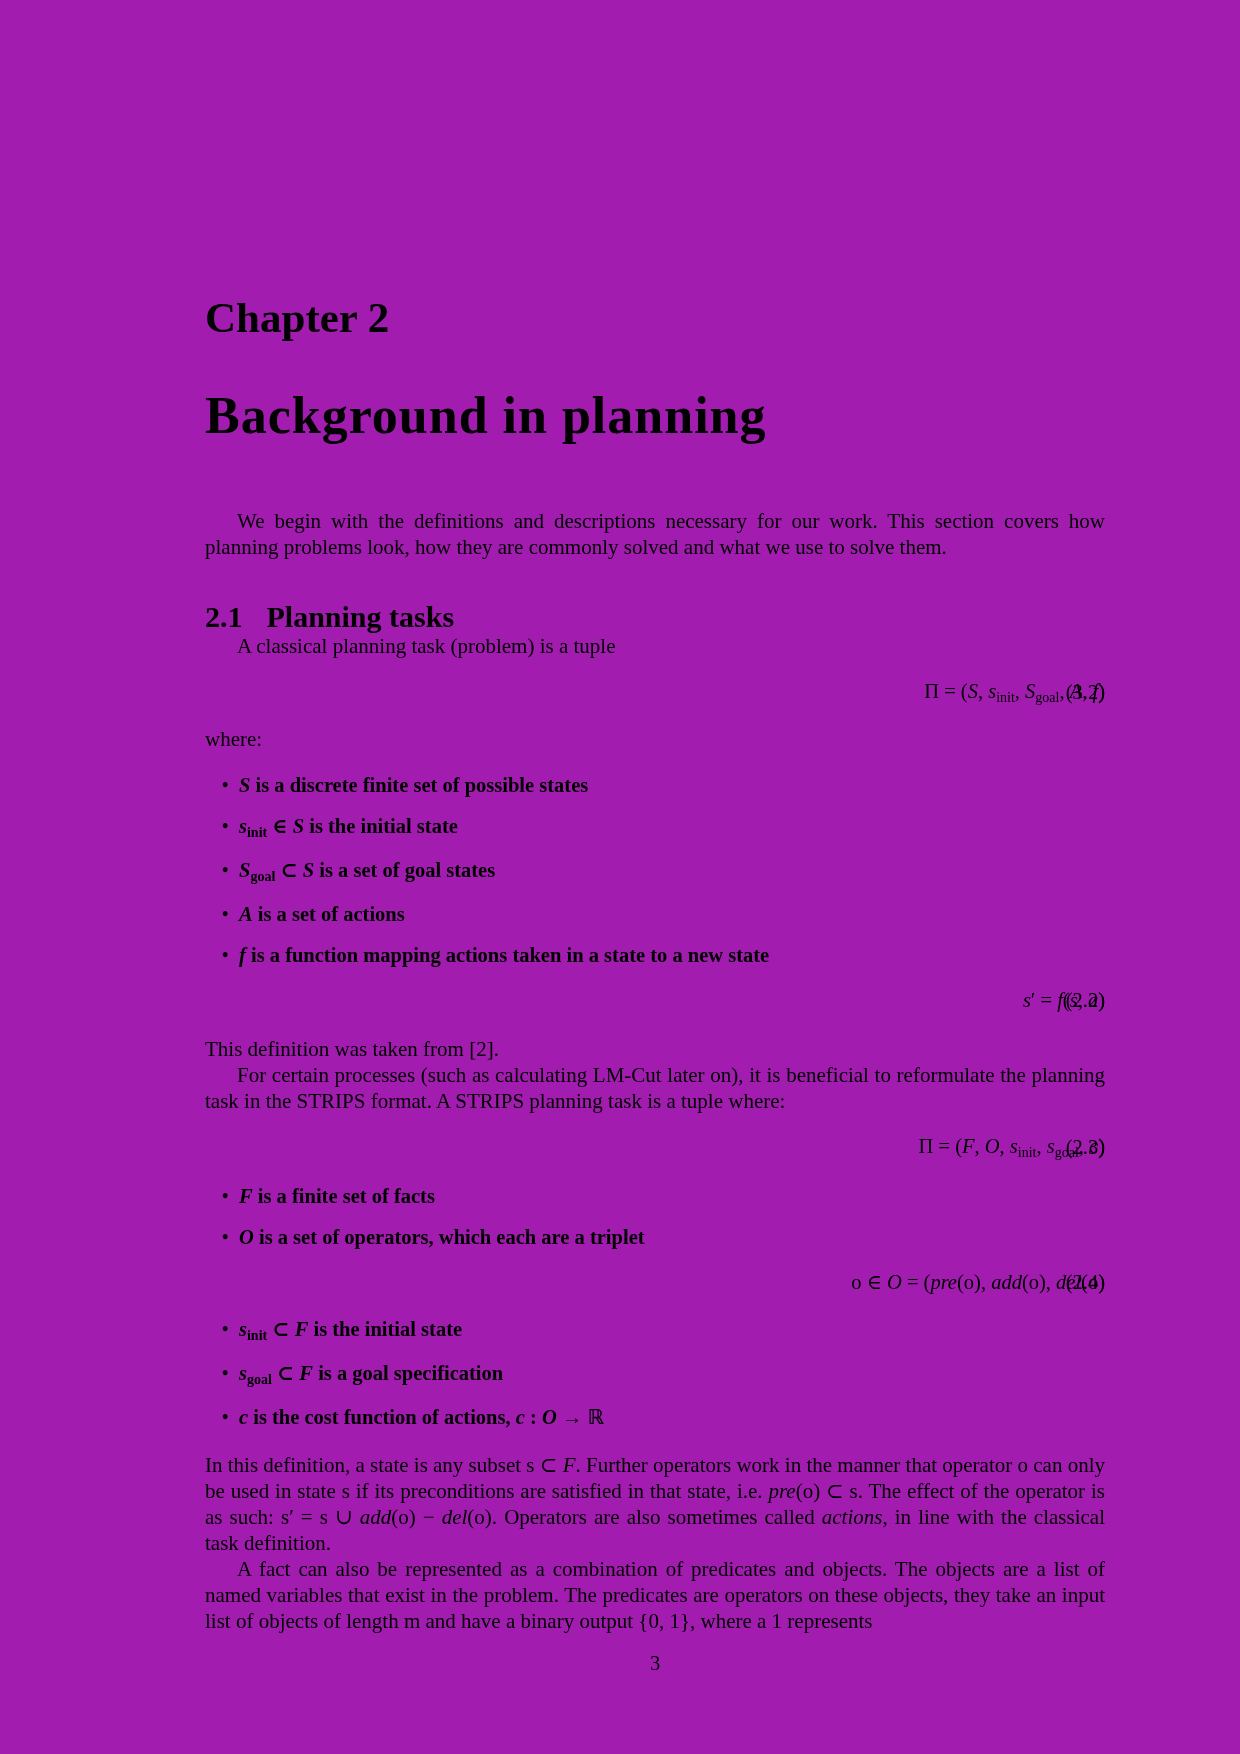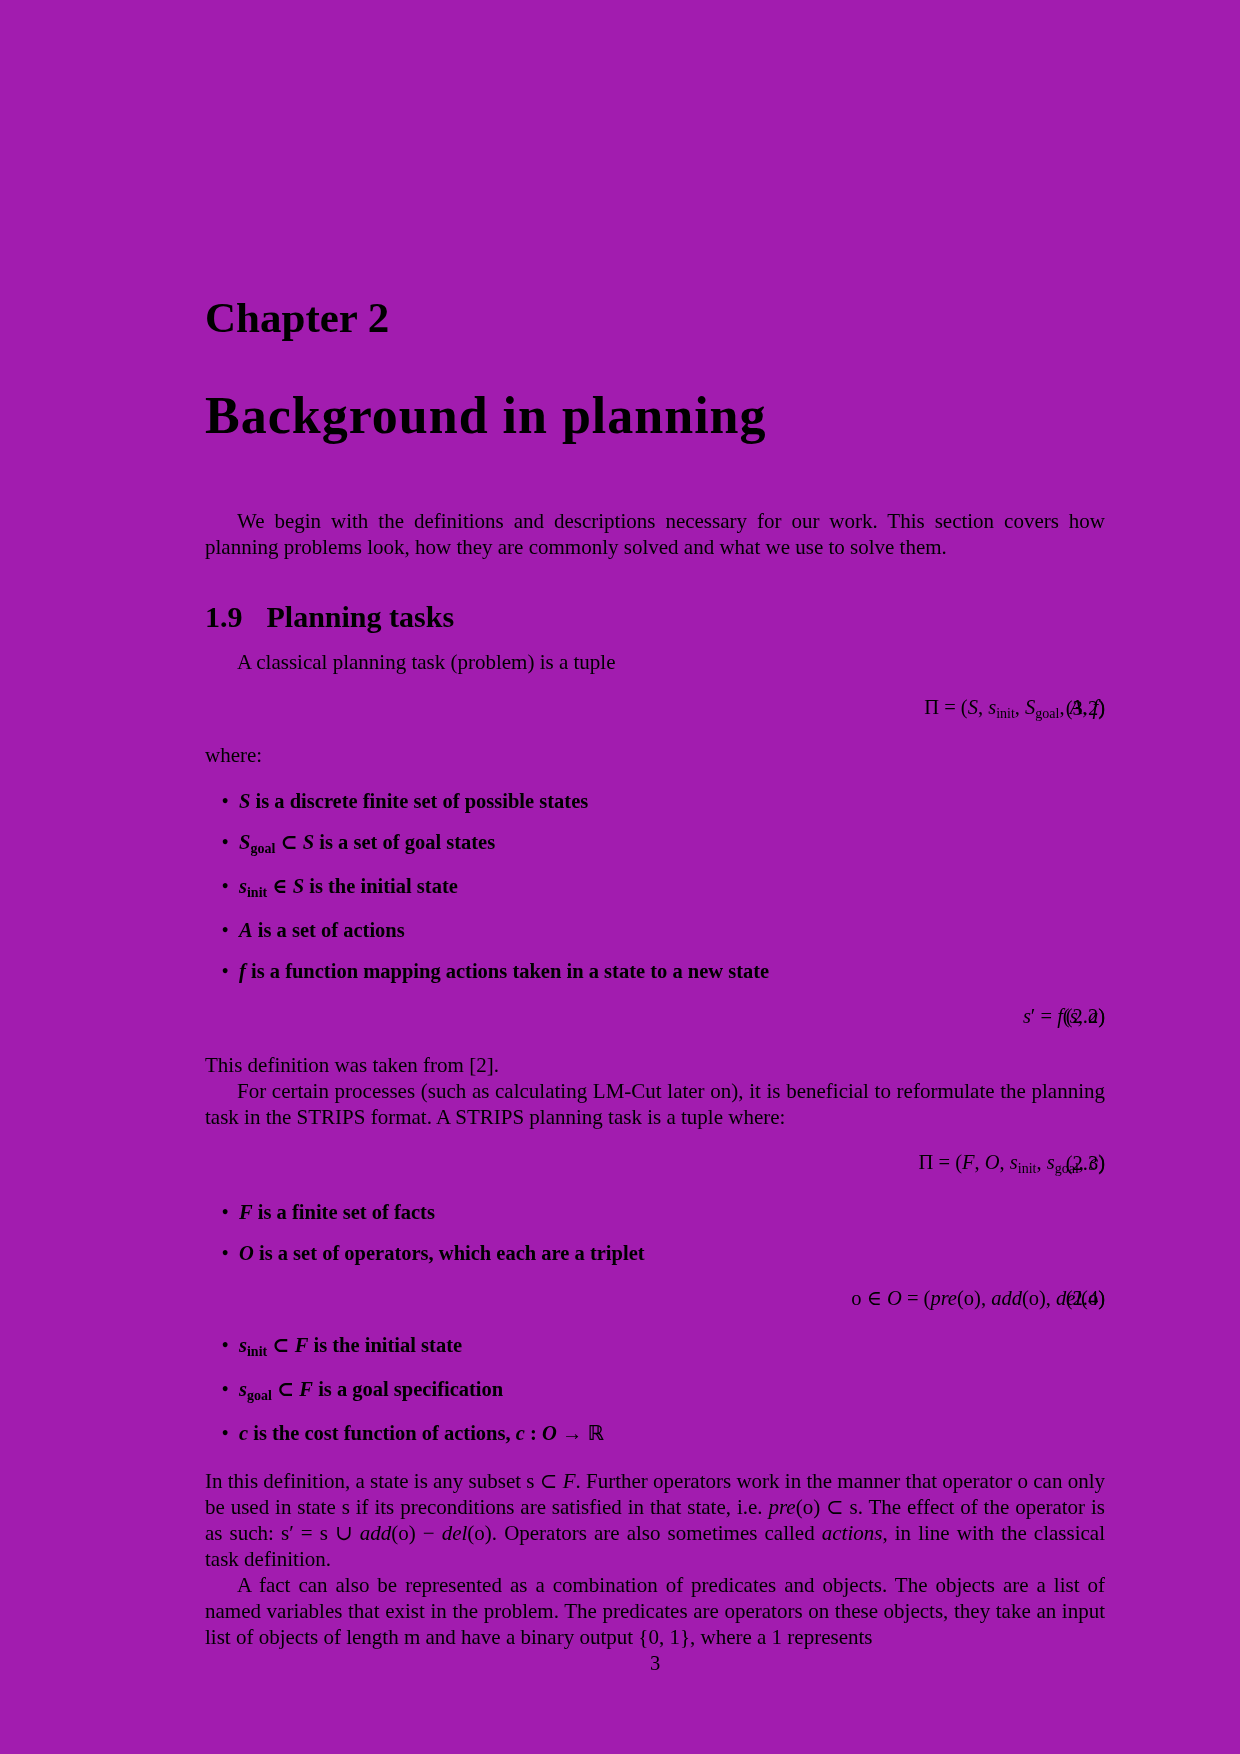--- a/index.html
+++ b/index.html
@@ -27,21 +27,21 @@
   .indent { text-indent:32px; }
 
   .intro { margin-top:64px; }
 
   .section-heading {
     margin:40px 0 0 0;
     font-size:30px; font-weight:bold; line-height:1.1;
   }
   .section-heading .sec-num { margin-right:24px; }
 
-  .lead-in { margin-top:16px; }
+  .lead-in { margin-top:0; }
 
   .equation {
     position:relative;
     margin:18px 0 18px 0;
     text-align:right;
     font-size:20.5px; line-height:28px;
   }
   .eq-number {
     position:absolute; right:0; top:50%;
     transform:translateY(-50%);
@@ -79,36 +79,36 @@
 
 <div class="page">
   <div class="content">
 
     <div class="chapter-label">Chapter 2</div>
     <div class="chapter-title">Background in planning</div>
 
     <p class="indent intro">We begin with the definitions and descriptions necessary for our work. This section covers how planning problems look, how they are commonly solved and what we use to solve them.</p>
 
     <div class="section-heading">
-      <span class="sec-num">1.9</span><span>Planning tasks</span>
+      <span class="sec-num">2.1</span><span>Planning tasks</span>
     </div>
 
     <p class="indent lead-in">A classical planning task (problem) is a tuple</p>
 
     <div class="equation">
       <span class="eq-body"><span>Π = (</span><span class="cal">S</span><span>, </span><span class="it">s</span><span class="sub">init</span><span>, </span><span class="it">S</span><span class="sub">goal</span><span>, </span><span class="it">A</span><span>, </span><span class="it">f</span><span>)</span></span>
       <span class="eq-number">(3.2)</span>
     </div>
 
     <p>where:</p>
 
     <ul class="bullets">
       <li><span class="cal">S</span><span> is a discrete finite set of possible states</span></li>
+      <li><span class="it">s</span><span class="sub">init</span><span> ∈ </span><span class="cal">S</span><span> is the initial state</span></li>
       <li><span class="it">S</span><span class="sub">goal</span><span> ⊂ </span><span class="cal">S</span><span> is a set of goal states</span></li>
-      <li><span class="it">s</span><span class="sub">init</span><span> ∈ </span><span class="cal">S</span><span> is the initial state</span></li>
       <li><span class="cal">A</span><span> is a set of actions</span></li>
       <li><span class="it">f</span><span> is a function mapping actions taken in a state to a new state</span></li>
     </ul>
 
     <div class="equation">
       <span class="eq-body"><span class="it">s</span><span>′</span><span> = </span><span class="it">f</span><span>(</span><span class="it">s</span><span>, </span><span class="it">a</span><span>)</span></span>
       <span class="eq-number">(2.2)</span>
     </div>
 
     <p class="p-cont">This definition was taken from [2].</p>

